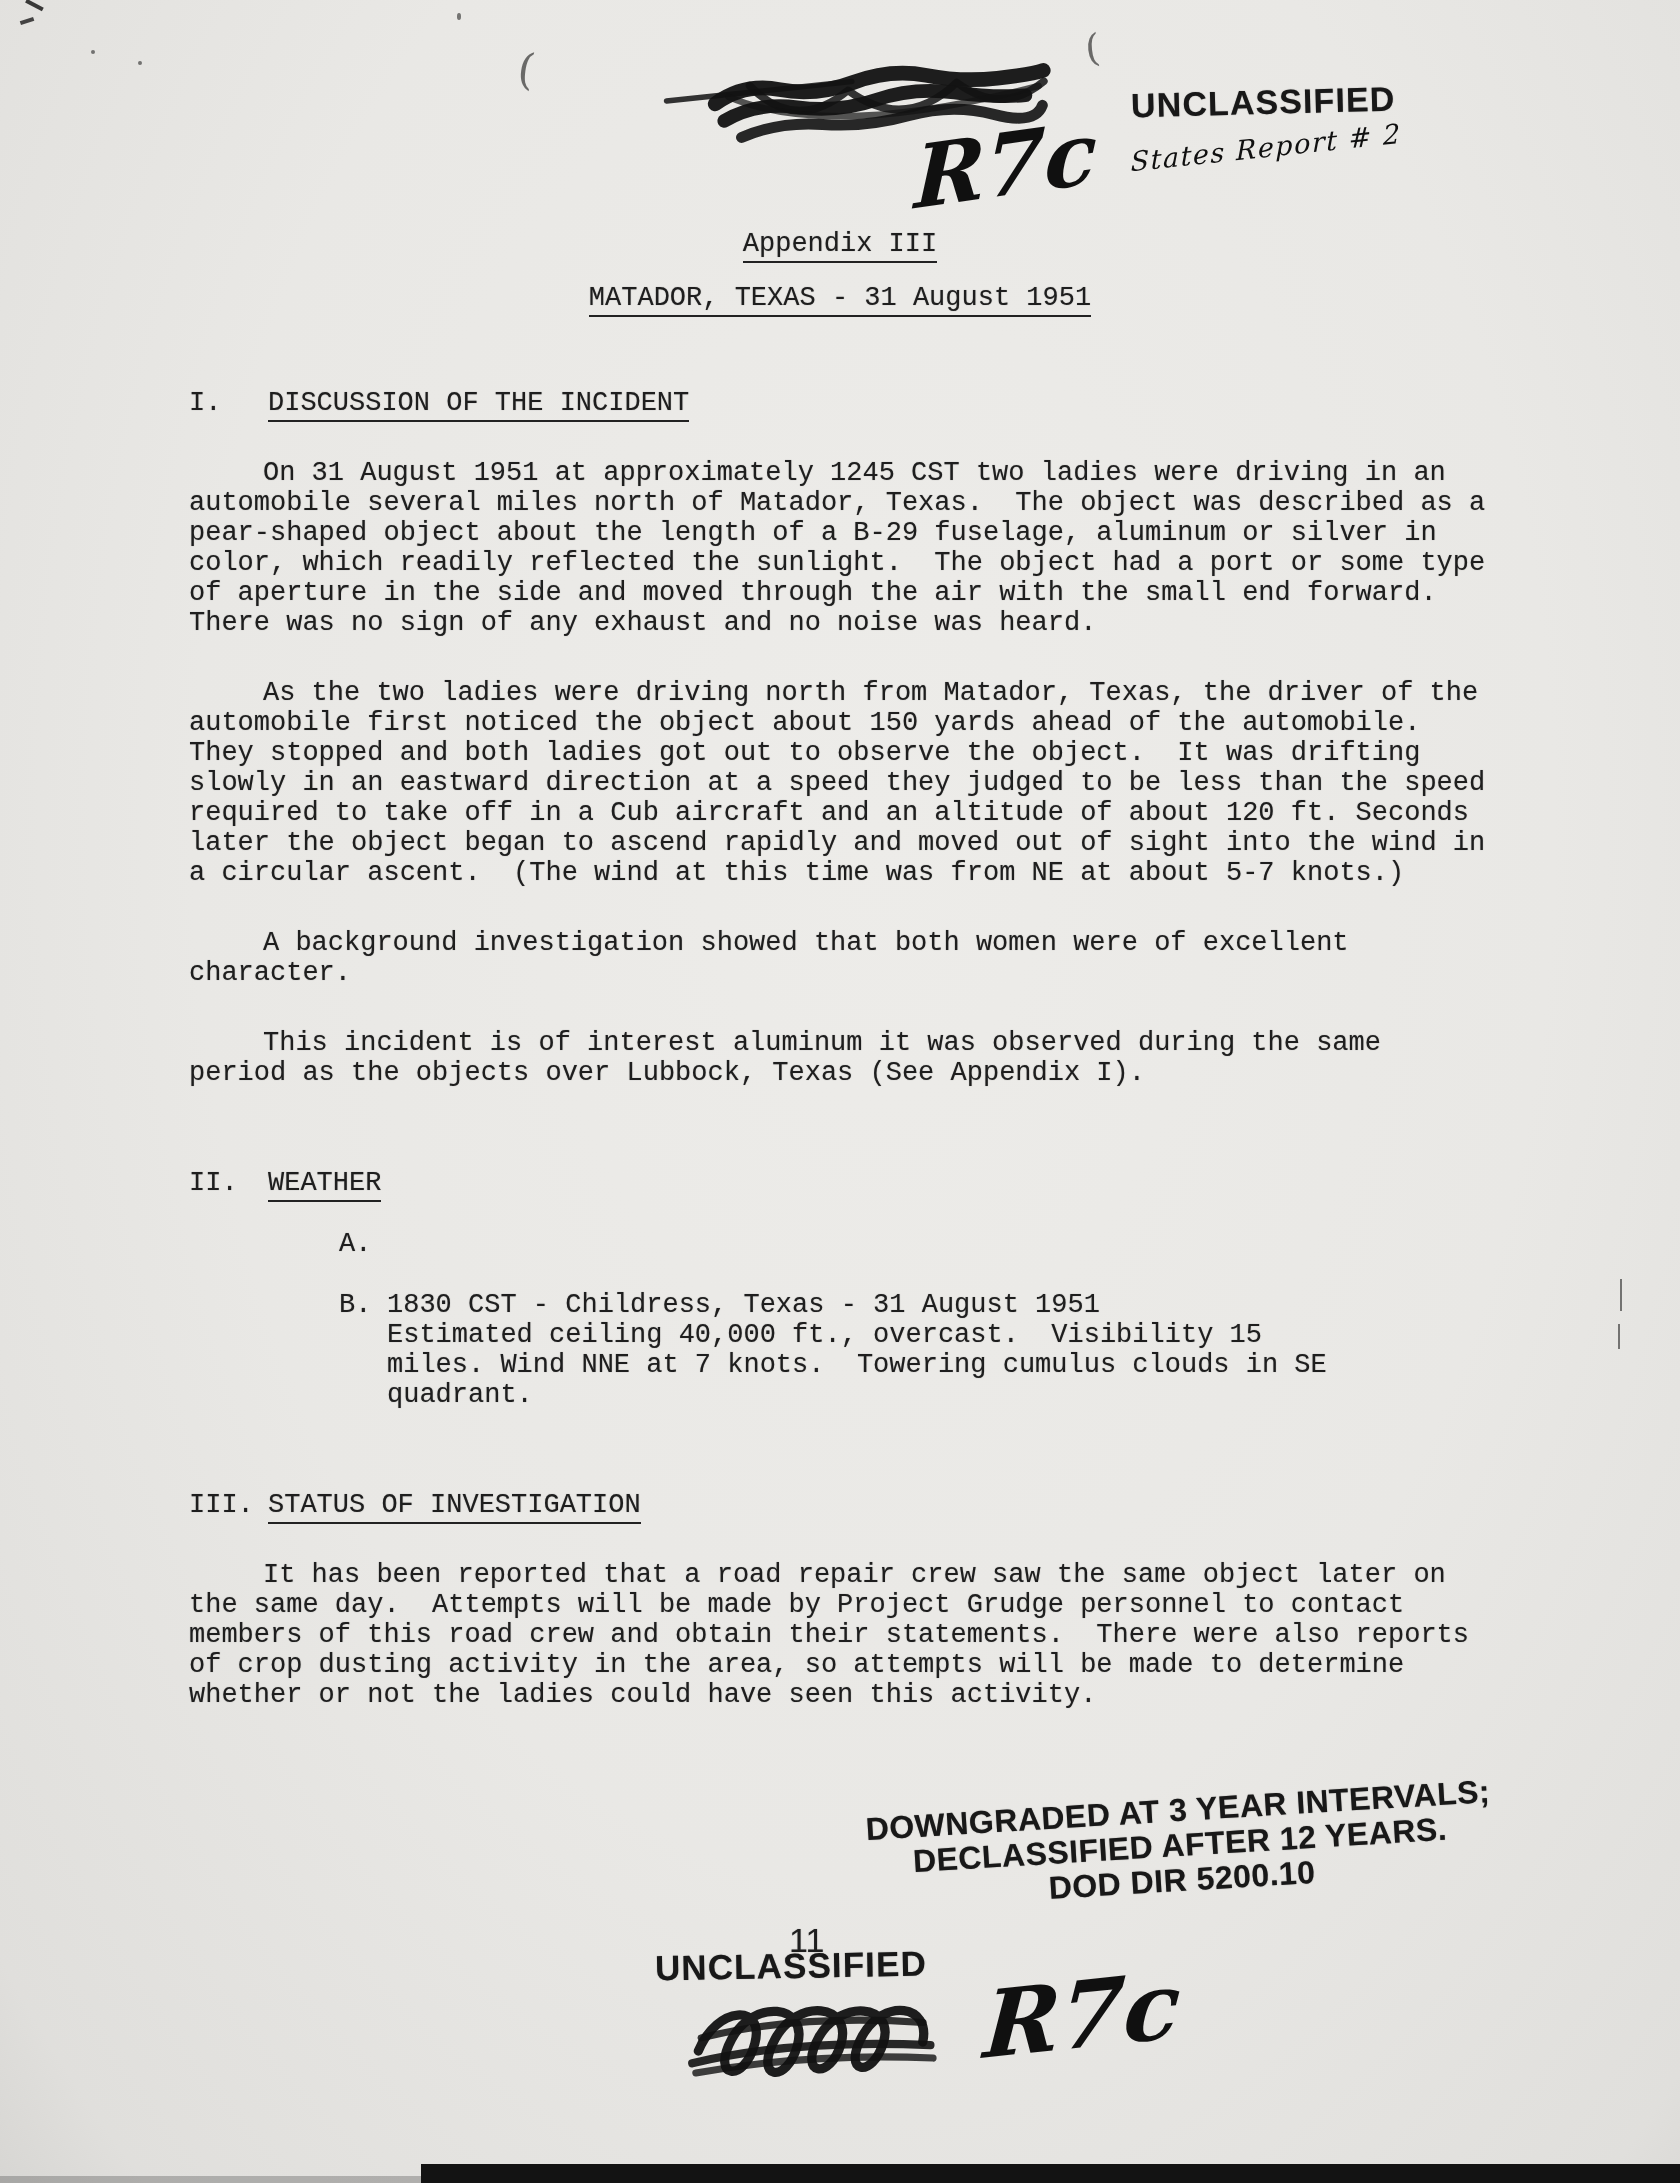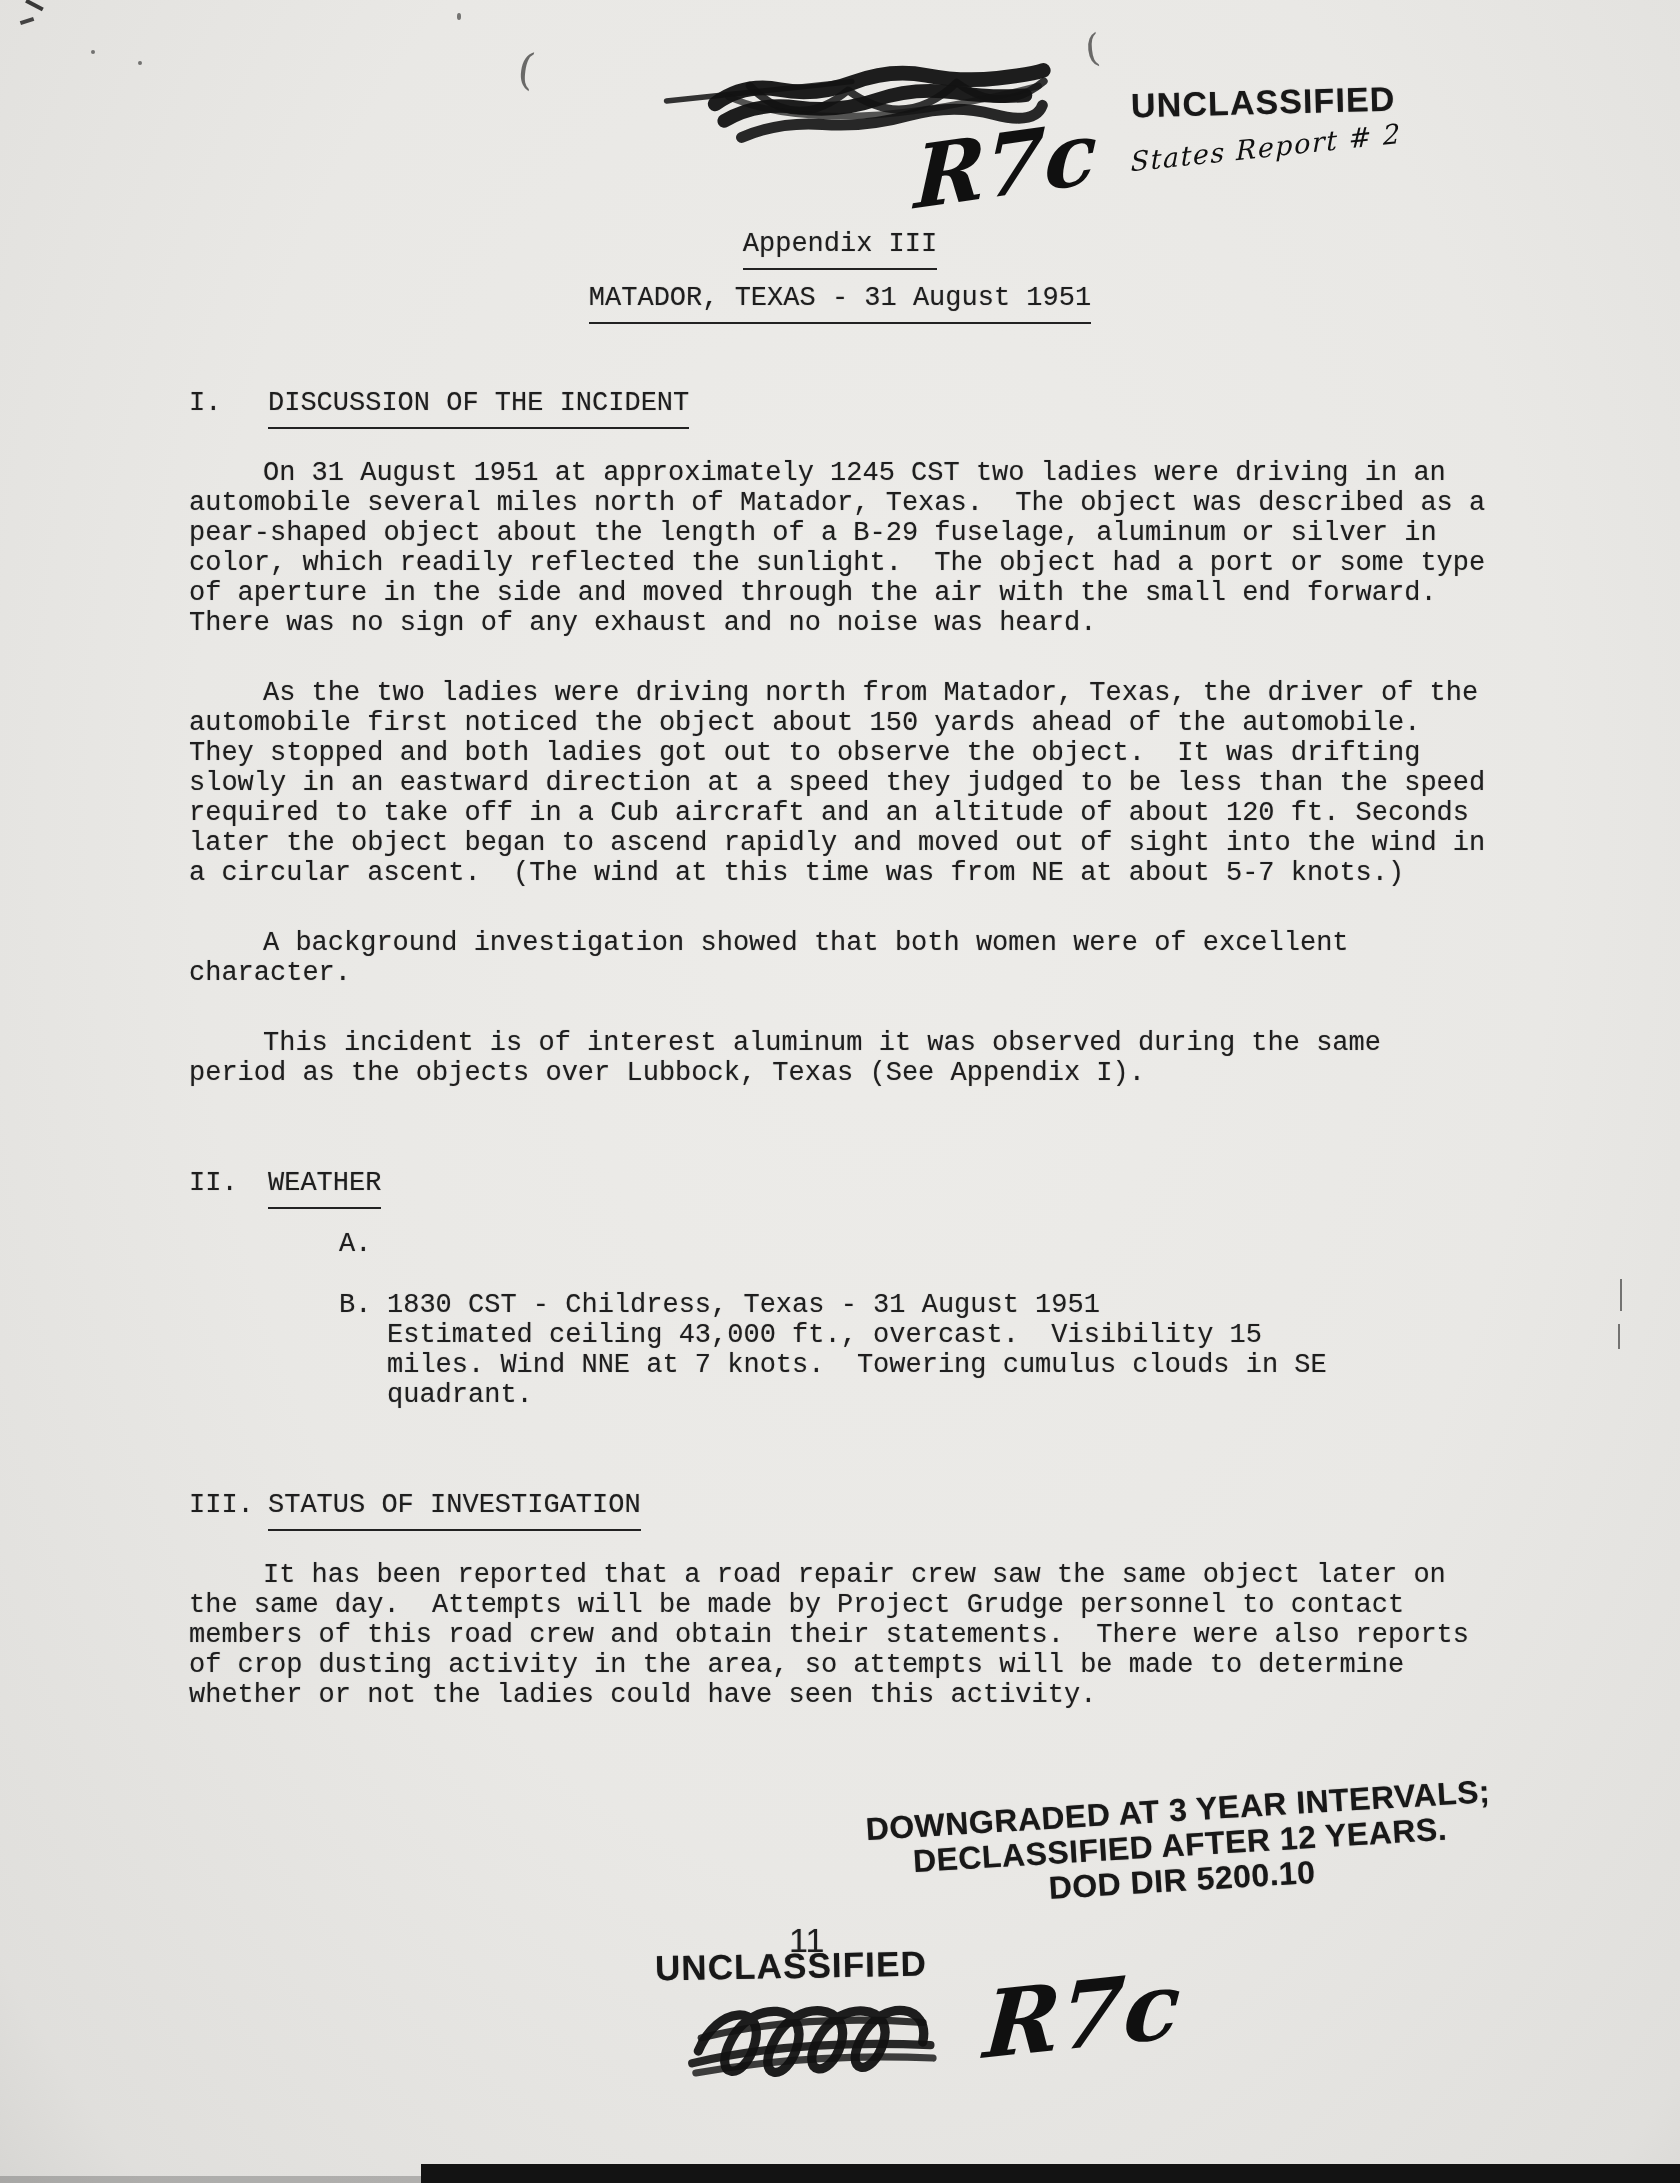--- a/index.html
+++ b/index.html
@@ -12,21 +12,21 @@
     font-family:"Liberation Mono","DejaVu Sans Mono",monospace;
     color:#1e1e1e;
   }
   
   .doc{
     position:absolute;left:189px;top:219px;width:1302px;
     font-size:27px;line-height:30px;
     text-shadow:0 0 1.1px rgba(25,25,25,.38);
   }
   .t-center{text-align:center;}
-  .u{border-bottom:2.2px solid #222;padding-bottom:9px;text-shadow:0 0 1.1px rgba(25,25,25,.38);}
+  .u{border-bottom:2.2px solid #222;padding-bottom:2px;text-shadow:0 0 1.1px rgba(25,25,25,.38);}
   .title-line{margin-top:9.8px;}
   .subtitle-line{margin-top:24px;}
   .sec-head{margin-top:0;}
   .sec-head .numeral{display:inline-block;width:79px;}
   .gap-xl{margin-top:75px;}
   .gap-l{margin-top:80px;}
   .para{margin:40px 0 0 0;text-indent:74px;white-space:pre-wrap;}
   .w-item{display:flex;margin:31px 0 0 150px;}
   .w-label{width:48px;flex:none;}
   .w-body{width:984px;}
@@ -126,21 +126,21 @@
     </div>
 
     <div class="w-item">
       <span class="w-label">A.</span>
     </div>
 
     <div class="w-item">
       <span class="w-label">B.</span>
       <span class="w-body">
         <span class="w-head">1830 CST - Childress, Texas - 31 August 1951</span>
-        <span class="w-detail">Estimated ceiling 43,000 ft., overcast.  Visibility 15 miles. Wind NNE at 7 knots.  Towering cumulus clouds in SE quadrant.</span>
+        <span class="w-detail">Estimated ceiling 40,000 ft., overcast.  Visibility 15 miles. Wind NNE at 7 knots.  Towering cumulus clouds in SE quadrant.</span>
       </span>
     </div>
 
     <div class="sec-head gap-l">
       <span class="numeral">III.</span><span class="u">STATUS OF INVESTIGATION</span>
     </div>
     <p class="para">It has been reported that a road repair crew saw the same object later on the same day.  Attempts will be made by Project Grudge personnel to contact members of this road crew and obtain their statements.  There were also reports of crop dusting activity in the area, so attempts will be made to determine whether or not the ladies could have seen this activity.</p>
 
   </main>
 

